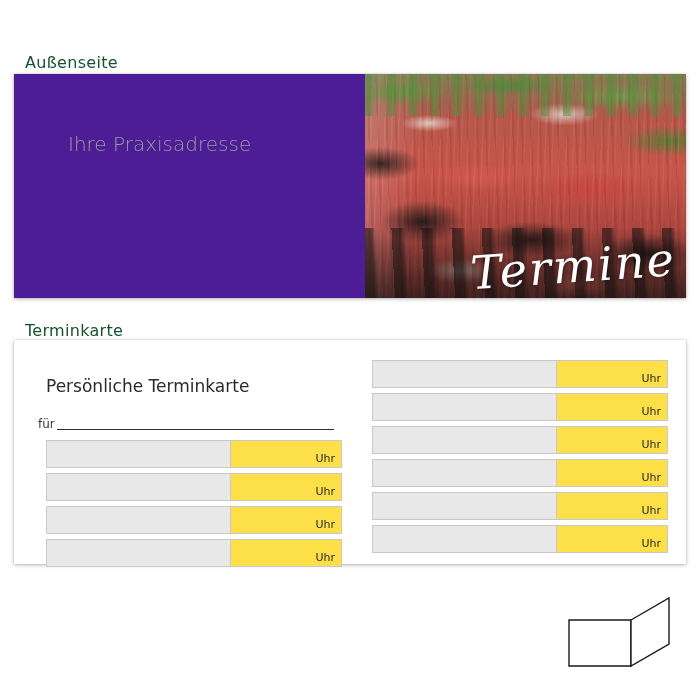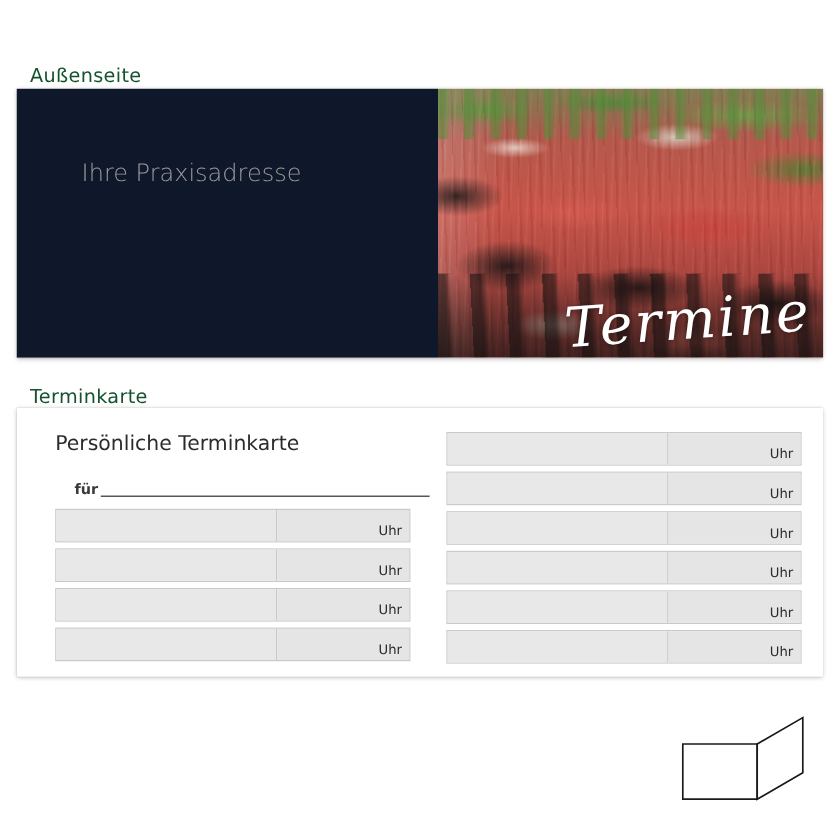--- a/index.html
+++ b/index.html
@@ -43,21 +43,21 @@
     width: 672px;
     height: 224px;
     background: #ffffff;
     box-shadow: 0 1px 4px rgba(0,0,0,0.28), 0 0 1px rgba(0,0,0,0.25);
     display: flex;
   }
   .card-outer-left {
     width: 382px;
     height: 100%;
     position: relative;
-    background: #0f172a;
+    background: #4c1d95;
   }
   .address-placeholder {
     position: absolute;
     left: 54px;
     top: 58px;
     font-size: 20px;
     color: #9b9b9b;
     font-family: "DejaVu Sans", sans-serif;
     font-weight: 300;
   }
@@ -169,28 +169,27 @@
     height: 100%;
     position: relative;
     box-sizing: border-box;
     padding: 20px 22px 0 22px;
   }
   .card-title {
     font-size: 17px;
     color: #2b2b2b;
     font-family: "DejaVu Sans", sans-serif;
     font-weight: 400;
-    margin: 0 0 0 10px;
+    margin: 16px 0 0 10px;
   }
   .fuer-row {
     display: flex;
     align-items: flex-end;
-    margin: 22px 0 10px 26px;
+    margin: 22px 0 10px 2px;
     width: 296px;
-    font-weight: bold;
   }
   .fuer-label {
     font-size: 12px;
     color: #3a3a3a;
     font-family: "DejaVu Sans", sans-serif;
     margin-right: 2px;
     line-height: 1;
   }
   .fuer-line {
     flex: 1;
@@ -213,21 +212,21 @@
     border: 1px solid #c9c9c9;
     box-sizing: border-box;
   }
   .appt-date {
     width: 183px;
     background: #e8e8e8;
     border-right: 1px solid #c9c9c9;
   }
   .appt-time {
     flex: 1;
-    background: #e5e5e5;
+    background: #fde047;
     position: relative;
   }
   .uhr {
     position: absolute;
     right: 6px;
     bottom: 2px;
     font-size: 11px;
     color: #2b2b2b;
     font-family: "DejaVu Sans", sans-serif;
   }

